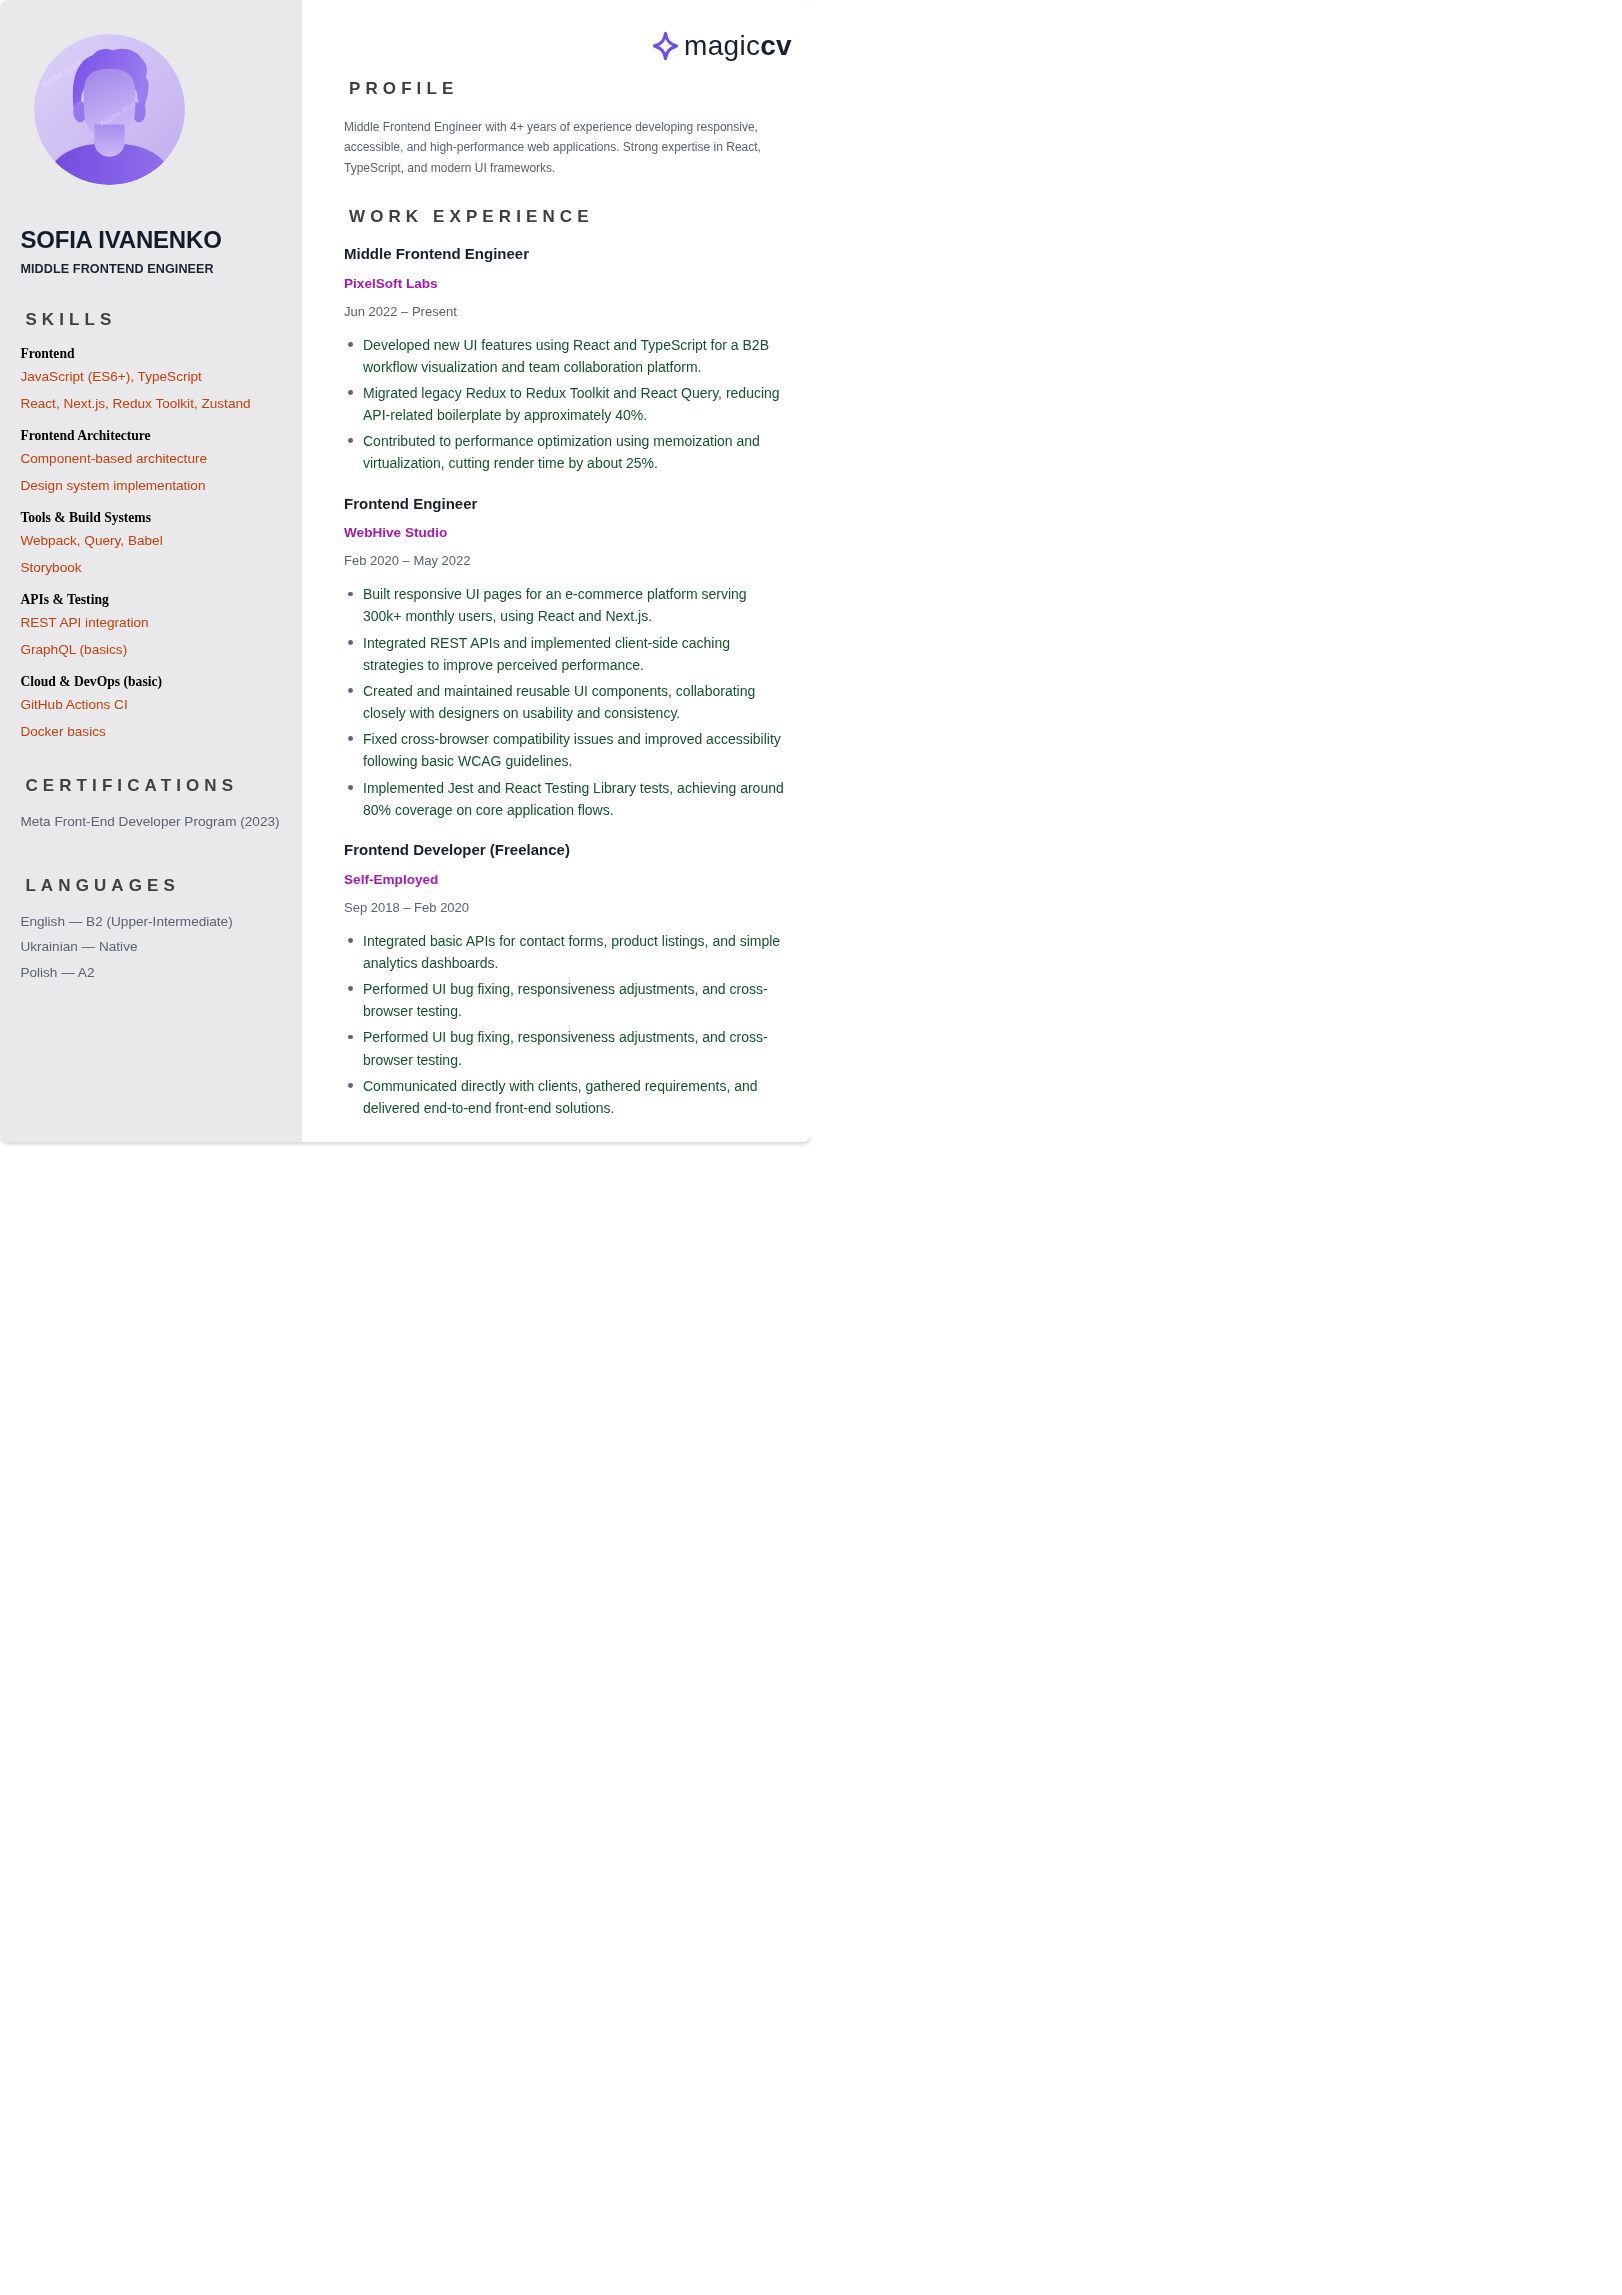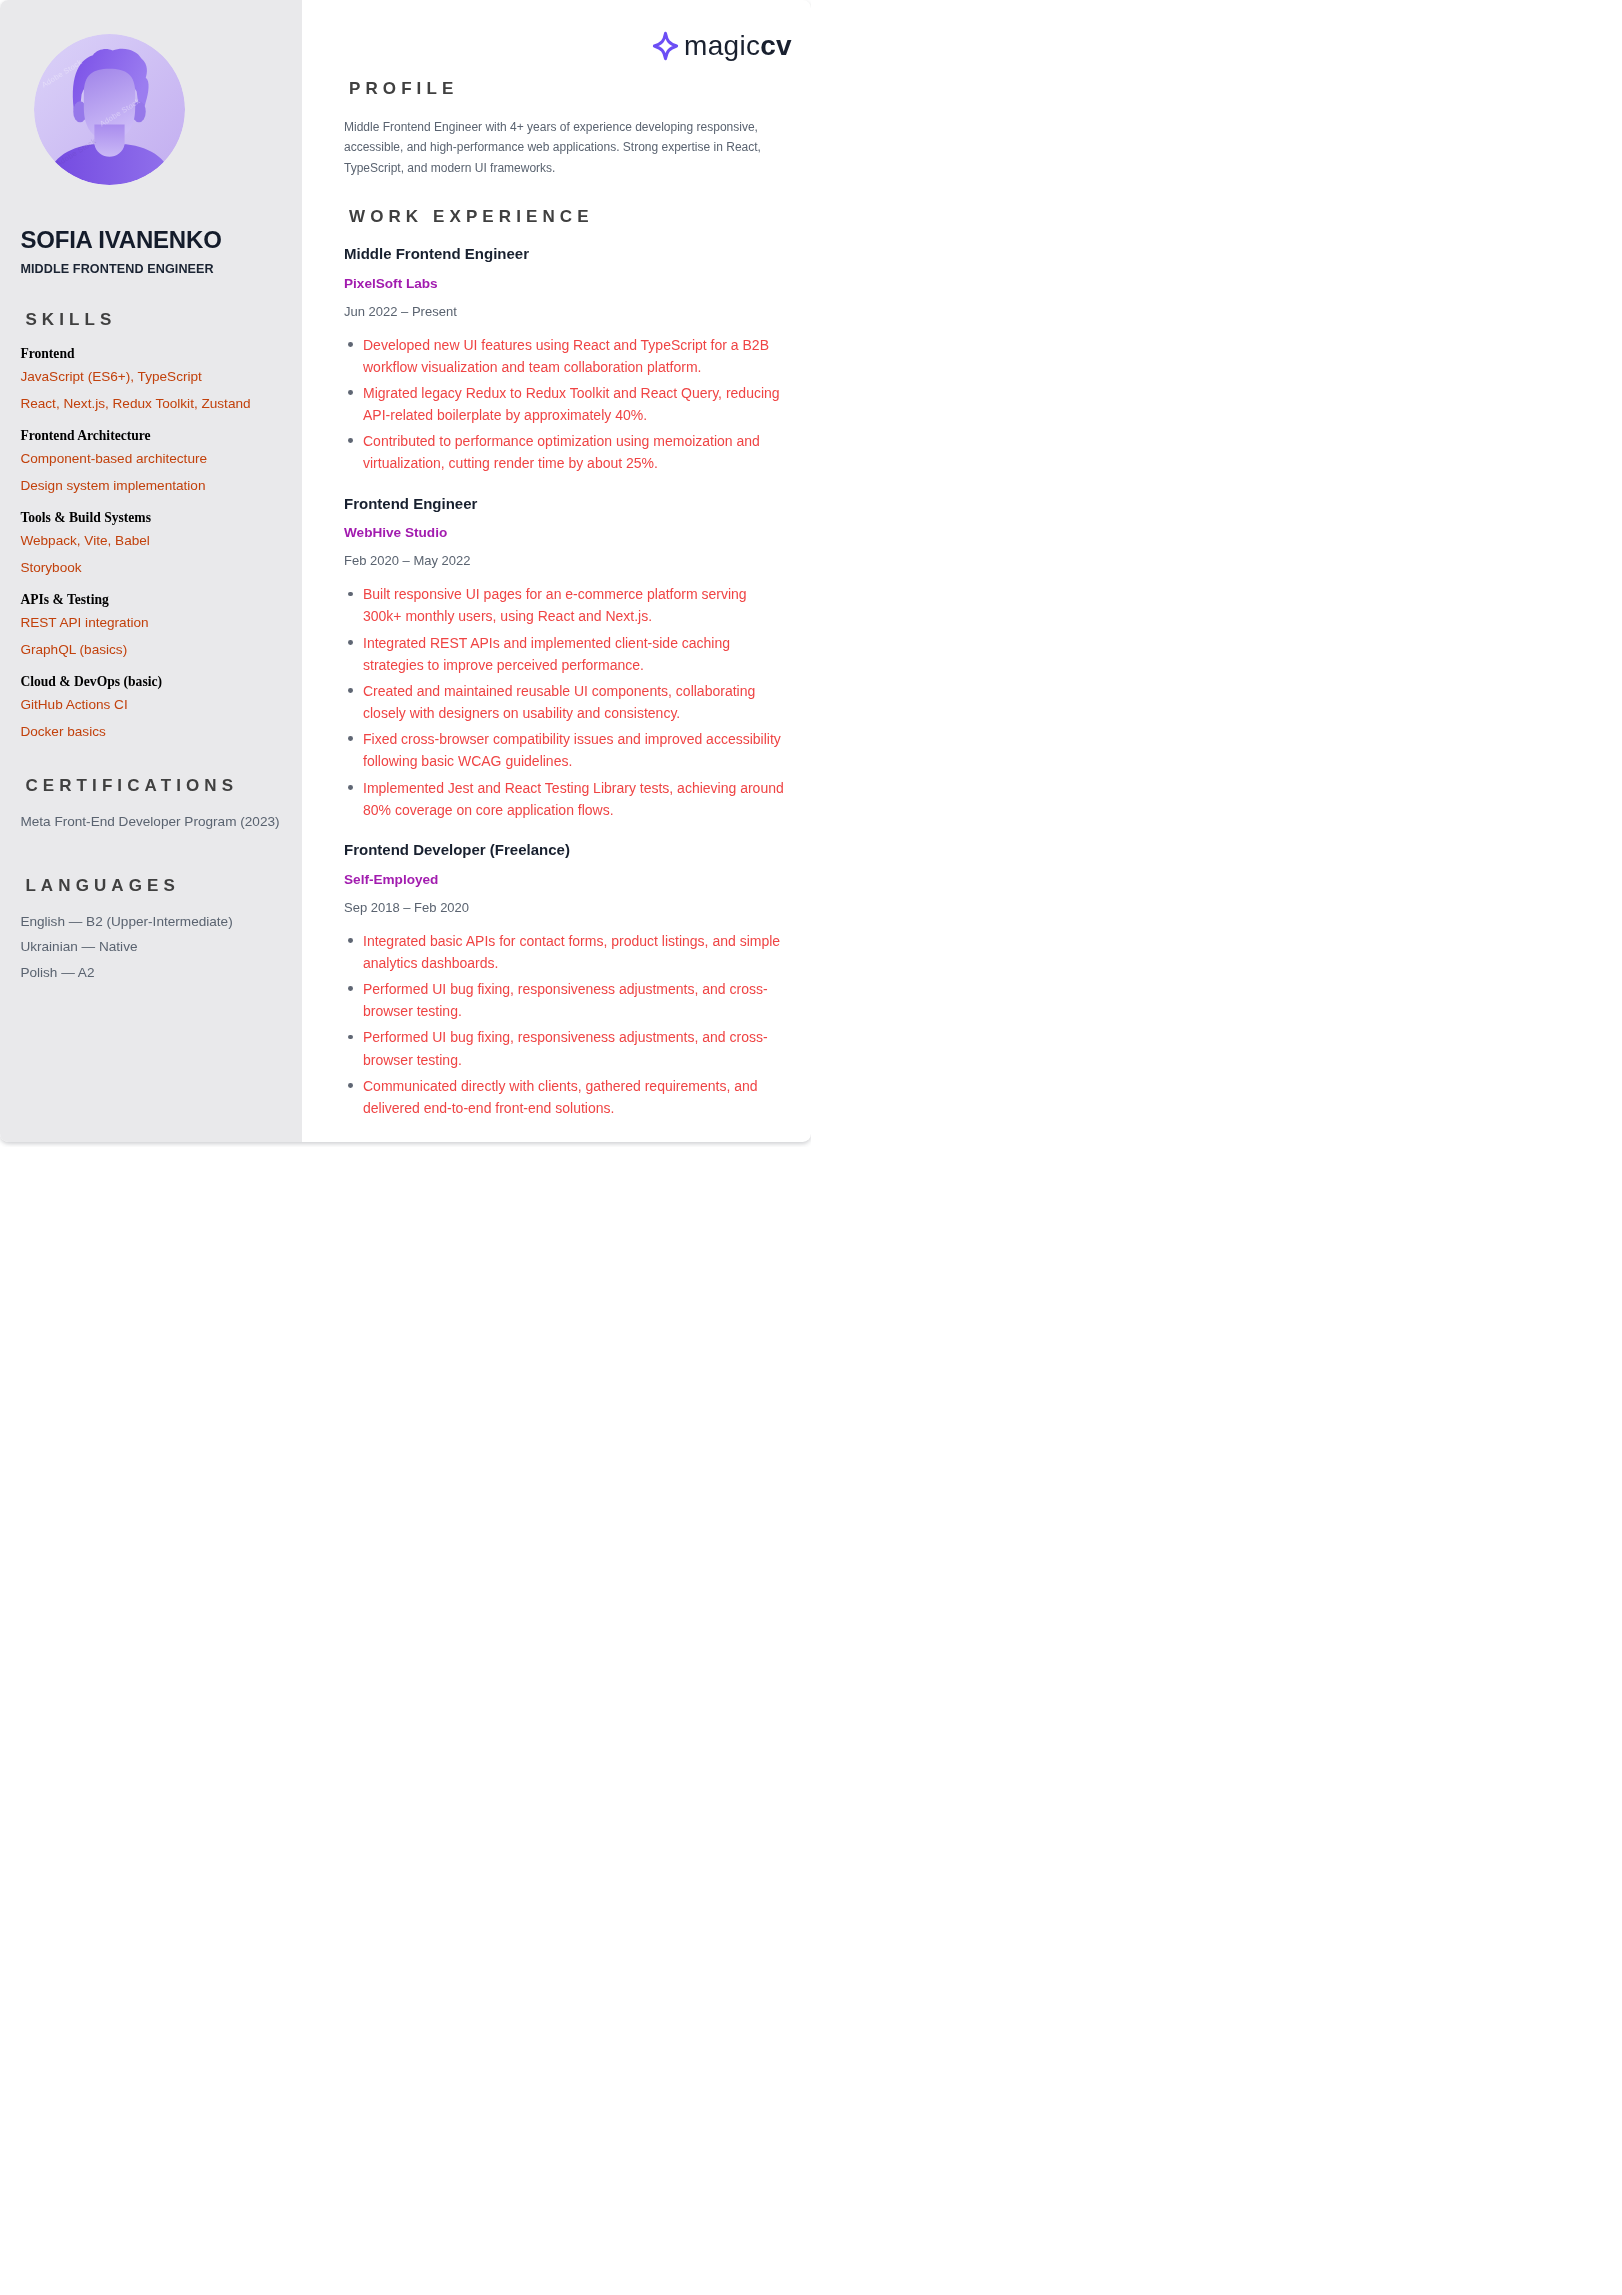--- a/index.html
+++ b/index.html
@@ -125,21 +125,21 @@
   }
   .job-bullets{
     list-style:none;
     margin:15px 0 0 0;padding:0;
     max-width:442px;
   }
   .job-bullets li{
     position:relative;
     padding-left:19px;
     font-size:14px;line-height:1.58;
-    color:#ef4444;
+    color:#14532d;
     margin-bottom:4.1px;
   }
   .job-bullets li::before{
     content:"";
     position:absolute;left:4.1px;top:8.2px;
     width:4.8px;height:4.8px;border-radius:50%;
     background:#5f6673;
   }
 </style>
 </head>
@@ -208,21 +208,21 @@
           <p class="skill-item">JavaScript (ES6+), TypeScript</p>
           <p class="skill-item">React, Next.js, Redux Toolkit, Zustand</p>
         </div>
         <div class="skill-group">
           <h3 class="skill-group-title">Frontend Architecture</h3>
           <p class="skill-item">Component-based architecture</p>
           <p class="skill-item">Design system implementation</p>
         </div>
         <div class="skill-group">
           <h3 class="skill-group-title">Tools &amp; Build Systems</h3>
-          <p class="skill-item">Webpack, Vite, Babel</p>
+          <p class="skill-item">Webpack, Query, Babel</p>
           <p class="skill-item">Storybook</p>
         </div>
         <div class="skill-group">
           <h3 class="skill-group-title">APIs &amp; Testing</h3>
           <p class="skill-item">REST API integration</p>
           <p class="skill-item">GraphQL (basics)</p>
         </div>
         <div class="skill-group">
           <h3 class="skill-group-title">Cloud &amp; DevOps (basic)</h3>
           <p class="skill-item">GitHub Actions CI</p>

